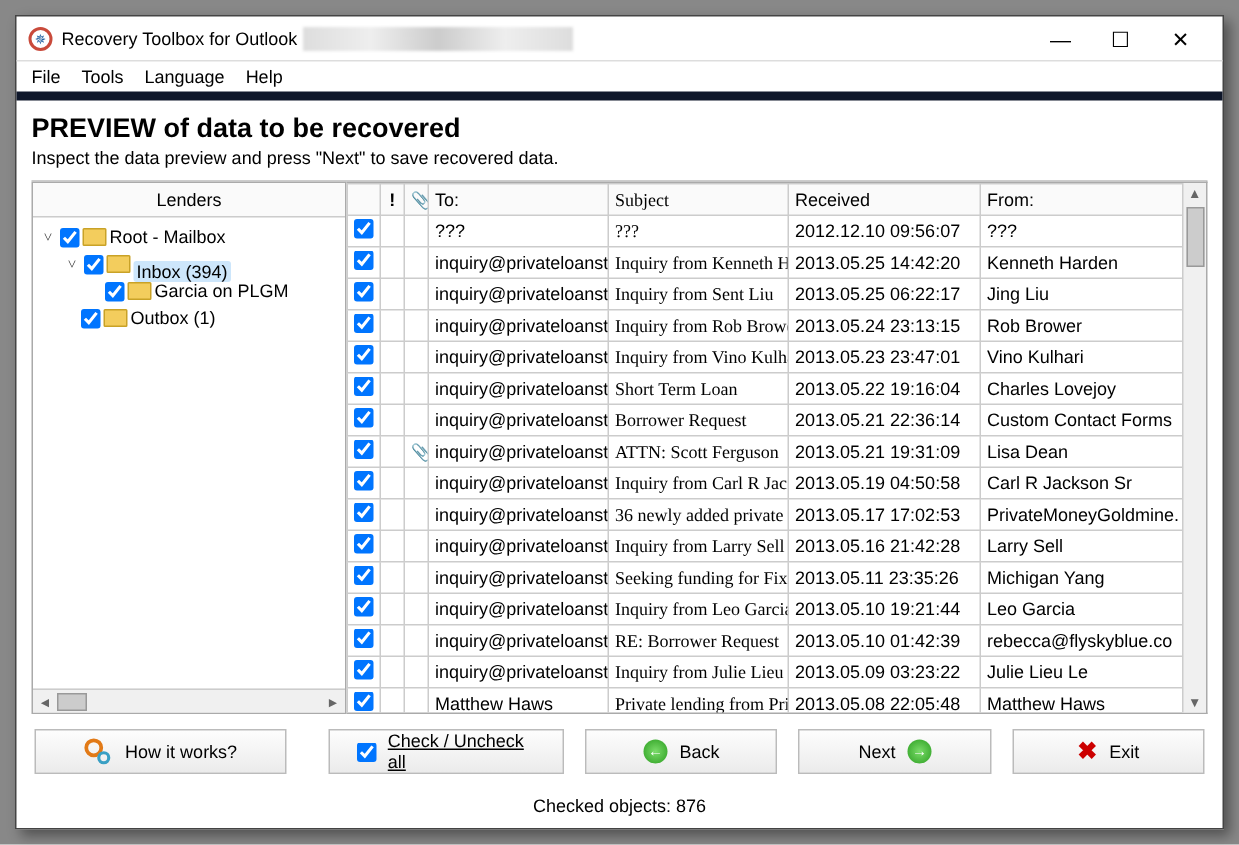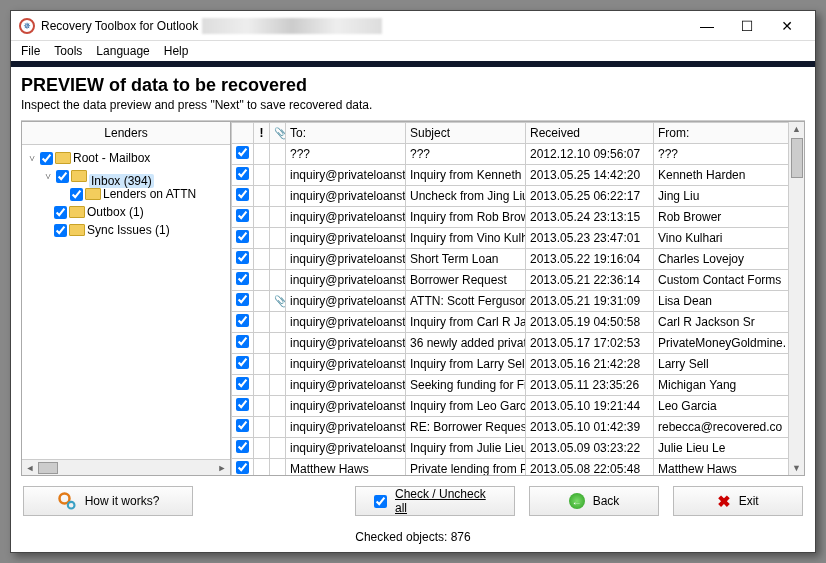--- a/index.html
+++ b/index.html
@@ -30,21 +30,21 @@
 .hscroll::after { content:"►"; margin-left:auto;}
 .hscroll .thumb { width:20px; height:12px; background:#ccc; border:1px solid #999; }
 .main { flex: 1; border: 1px solid #aaa; border-left: none; display: flex; flex-direction: column; min-height: 0; position: relative; }
 table { border-collapse: collapse; width: 100%; font-size: 12px; table-layout: fixed; }
 th, td { border: 1px solid #ccc; padding: 2px 4px; text-align: left; height: 21px; overflow: hidden; white-space: nowrap; text-overflow: clip; }
 th { background: #fafafa; font-weight: normal; }
 .col-chk { width: 22px; text-align:center; }
 .col-flag { width: 16px; }
 .col-att { width: 16px; text-align:center;}
 .col-to { width: 120px; }
-.col-subj { width: 120px; }
+.col-subj { width: 120px; font-family: Liberation Serif, serif; }
 .col-recv { width: 128px; }
 .table-wrap { flex:1; overflow:hidden; }
 .vscroll { width:16px; background:#f0f0f0; border-left:1px solid #ccc; position:absolute; right:0; top:0; bottom:0; display:flex; flex-direction:column; align-items:center;}
 .vscroll::before{content:"▲"; font-size:9px; color:#666; padding:2px 0;}
 .vscroll::after{content:"▼"; font-size:9px; color:#666; padding:2px 0; margin-top:auto;}
 .vscroll .thumb{ width:12px; height:40px; background:#ccc; border:1px solid #999; margin-top:2px;}
 .main-inner{ display:flex; flex:1; min-height:0;}
 .footer-buttons { display: flex; gap: 14px; padding: 10px 12px; align-items:flex-end;}
 .btn { height: 30px; border: 1px solid #bbb; background: linear-gradient(#fdfdfd,#ebebeb); display: flex; align-items: center; justify-content: center; gap: 8px; font-size: 12px; cursor: default; padding: 0 18px;}
 .btn.how { width: 170px; justify-content:center; }
@@ -95,31 +95,26 @@
         </div>
         <div class="node selected" style="padding-left:18px">
           <span class="toggle">˅</span>
           <input type="checkbox" checked="" style="">
           <span class="folder-icon"></span>
           <span class="label">Inbox (394)</span>
         </div>
         <div class="node" style="padding-left:46px">
           <input type="checkbox" checked="" style="">
           <span class="folder-icon"></span>
-          <span class="label">Lenders on ATTN</span>
+          <span class="label">Garcia on PLGM</span>
         </div>
         <div class="node" style="padding-left:30px">
           <input type="checkbox" checked="" style="">
           <span class="folder-icon"></span>
           <span class="label">Outbox (1)</span>
-        </div>
-        <div class="node" style="padding-left:30px">
-          <input type="checkbox" checked="" style="">
-          <span class="folder-icon"></span>
-          <span class="label">Sync Issues (1)</span>
         </div>
       </div>
       <div class="hscroll">
           <span class="thumb"></span>
         </div>
     </div>
 
     <div class="main">
       <div class="main-inner">
       <div class="table-wrap">
@@ -152,21 +147,21 @@
                   <td class="col-to">inquiry@privateloansto</td>
                   <td class="col-subj">Inquiry from Kenneth H</td>
                   <td class="col-recv">2013.05.25 14:42:20</td>
                   <td>Kenneth Harden</td>
                 </tr>
                 <tr>
                   <td class="col-chk"><input type="checkbox" checked="" style=""></td>
                   <td class="col-flag"></td>
                   <td class="col-att"></td>
                   <td class="col-to">inquiry@privateloansto</td>
-                  <td class="col-subj">Uncheck from Jing Liu</td>
+                  <td class="col-subj">Inquiry from Sent Liu</td>
                   <td class="col-recv">2013.05.25 06:22:17</td>
                   <td>Jing Liu</td>
                 </tr>
                 <tr>
                   <td class="col-chk"><input type="checkbox" checked="" style=""></td>
                   <td class="col-flag"></td>
                   <td class="col-att"></td>
                   <td class="col-to">inquiry@privateloansto</td>
                   <td class="col-subj">Inquiry from Rob Browe</td>
                   <td class="col-recv">2013.05.24 23:13:15</td>
@@ -253,21 +248,21 @@
                   <td class="col-recv">2013.05.10 19:21:44</td>
                   <td>Leo Garcia</td>
                 </tr>
                 <tr>
                   <td class="col-chk"><input type="checkbox" checked="" style=""></td>
                   <td class="col-flag"></td>
                   <td class="col-att"></td>
                   <td class="col-to">inquiry@privateloansto</td>
                   <td class="col-subj">RE: Borrower Request</td>
                   <td class="col-recv">2013.05.10 01:42:39</td>
-                  <td>rebecca@recovered.co</td>
+                  <td>rebecca@flyskyblue.co</td>
                 </tr>
                 <tr>
                   <td class="col-chk"><input type="checkbox" checked="" style=""></td>
                   <td class="col-flag"></td>
                   <td class="col-att"></td>
                   <td class="col-to">inquiry@privateloansto</td>
                   <td class="col-subj">Inquiry from Julie Lieu L</td>
                   <td class="col-recv">2013.05.09 03:23:22</td>
                   <td>Julie Lieu Le</td>
                 </tr>
@@ -303,20 +298,24 @@
     <div style="flex:1"></div>
     <div class="btn" style="width:160px;text-decoration:underline;">
       <input type="checkbox" checked="" style="">
       <span>Check / Uncheck all</span>
     </div>
     <div class="btn wide">
       <span class="circle-green">←</span>
       <span>Back</span>
     </div>
     <div class="btn wide">
+      <span>Next</span>
+      <span class="circle-green">→</span>
+    </div>
+    <div class="btn wide">
       <span class="xred">✖</span>
       <span>Exit</span>
     </div>
   </div>
 
   <div class="statusbar">
     <span>Checked objects:</span>
     <span>876</span>
   </div>
 

